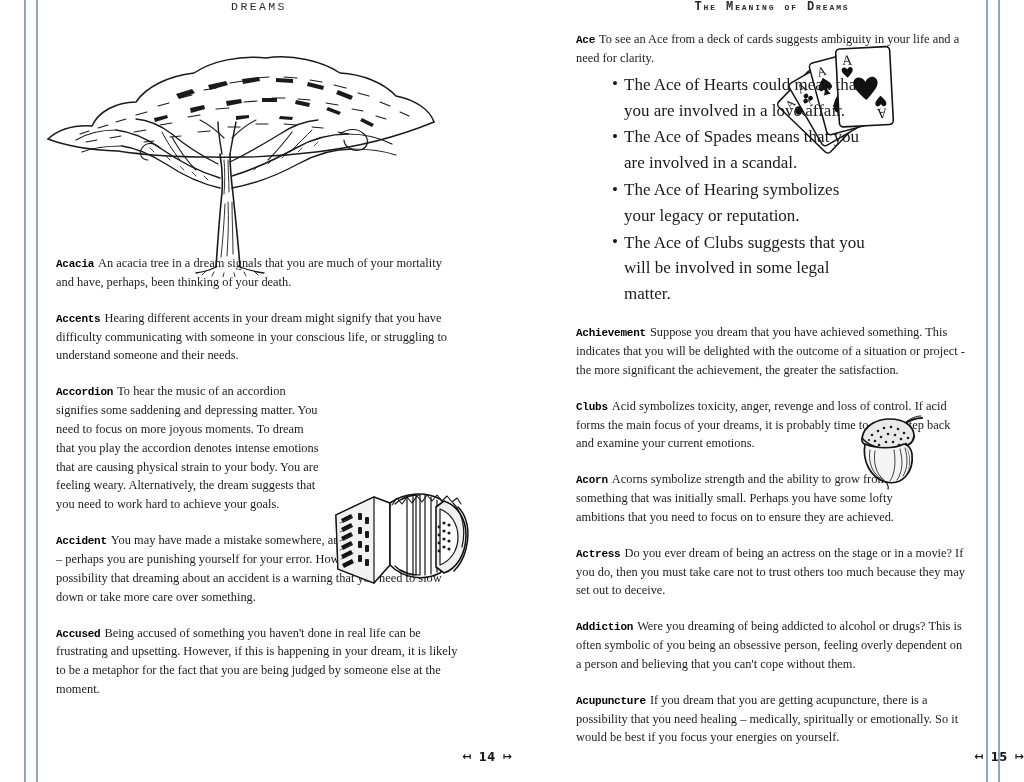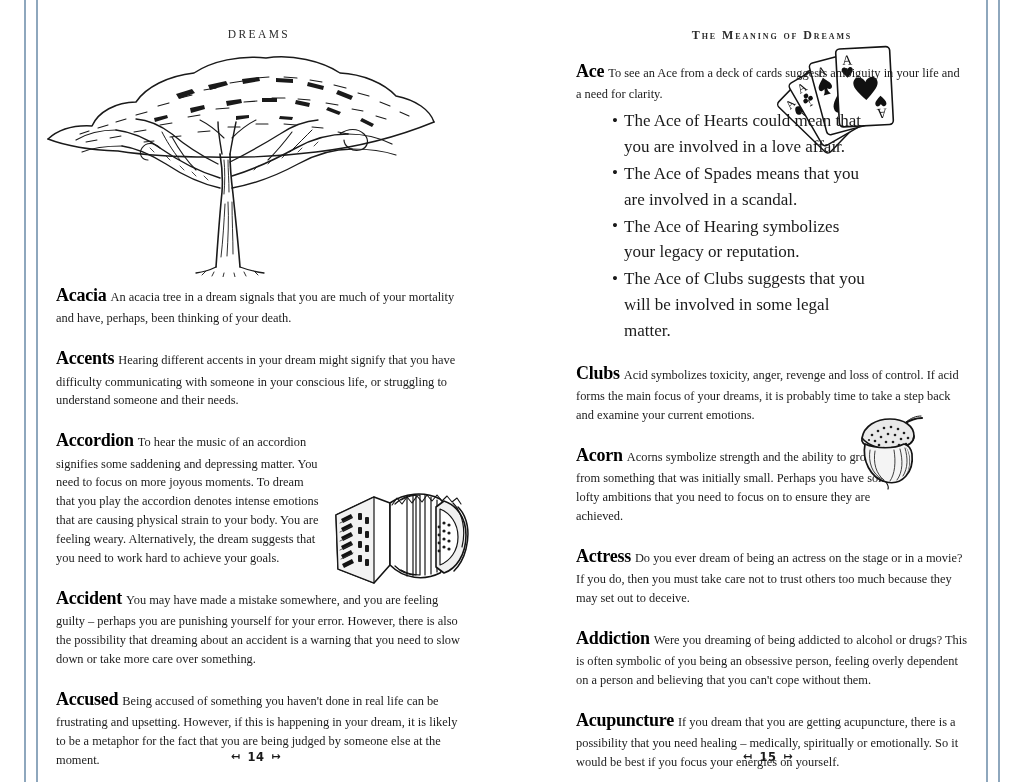--- a/index.html
+++ b/index.html
@@ -50,25 +50,24 @@
     position: relative;
     width: 512px;
     height: 782px;
     box-sizing: border-box;
   }
   .page.left  { padding: 0 50px 0 56px; }
   .page.right { padding: 0 56px 0 64px; }
 
   .running-head {
     text-align: center;
-    font-family: Liberation Serif, serif;
+    font-family: Liberation Mono, monospace;
     font-size: 11.5px;
     letter-spacing: 2.4px;
     color: #2b2b2b;
-    padding-top: 28px;
     height: 20px;
   }
   .running-head.verso {
     font-weight: 500;
   }
   .running-head.recto {
     font-variant: small-caps;
     font-size: 12px;
     letter-spacing: 1.9px;
     font-weight: 600;
@@ -80,23 +79,23 @@
   }
 
   .entry {
     font-size: 12.4px;
     line-height: 1.52;
     margin: 0 0 17px 0;
     text-align: left;
     color: #1b1b1b;
   }
   .entry .headword {
-    font-family: Liberation Serif, serif;
+    font-family: Liberation Mono, monospace;
     font-weight: bold;
-    font-size: 18px;
+    font-size: 11px;
     letter-spacing: -0.25px;
     color: #000000;
     margin-right: 4px;
     font-stretch: condensed;
   }
 
   .bullets {
     list-style: none;
     margin: 3px 0 0 0;
     padding: 0 0 0 36px;
@@ -122,21 +121,21 @@
   .illo-tree      { left: 40px;  top: 42px;  width: 400px; height: 235px; }
   .illo-accordion { left: 332px; top: 487px; width: 140px; height: 112px; }
   .illo-cards     { left: 256px; top: 30px;  width: 150px; height: 135px; }
   .illo-acorn     { left: 338px; top: 408px; width: 80px;  height: 84px; }
 
   .folio {
     position: absolute;
     bottom: 18px;
     left: 0;
     right: 0;
-    text-align: center;
+    text-align: right;
     font-family: "DejaVu Sans", "Liberation Sans", sans-serif;
     font-size: 11.5px;
     font-weight: bold;
     color: #1a1a1a;
   }
   .folio .orn {
     display: inline-block;
     color: #1a1a1a;
     font-size: 11px;
     vertical-align: 1px;
@@ -418,20 +417,23 @@
       <p class="entry" style="margin-bottom:4px;">
         <span class="headword">Ace</span><span>To see an Ace from a deck of cards suggests ambiguity in your life and a need for clarity.</span>
       </p>
       <ul class="bullets" style="width:260px; margin-bottom:16px;">
         <li>The Ace of Hearts could mean that you are involved in a love affair.</li>
         <li>The Ace of Spades means that you are involved in a scandal.</li>
         <li>The Ace of Hearing symbolizes your legacy or reputation.</li>
         <li>The Ace of Clubs suggests that you will be involved in some legal matter.</li>
       </ul>
 
+      <p class="entry">
+        <span class="headword">Achievement</span><span>Suppose you dream that you have achieved something. This indicates that you will be delighted with the outcome of a situation or project - the more significant the achievement, the greater the satisfaction.</span>
+      </p>
 
       <p class="entry">
         <span class="headword">Clubs</span><span>Acid symbolizes toxicity, anger, revenge and loss of control. If acid forms the main focus of your dreams, it is probably time to take a step back and examine your current emotions.</span>
       </p>
 
       <p class="entry" style="width:318px;">
         <span class="headword">Acorn</span><span>Acorns symbolize strength and the ability to grow from something that was initially small. Perhaps you have some lofty ambitions that you need to focus on to ensure they are achieved.</span>
       </p>
 
       <p class="entry">

